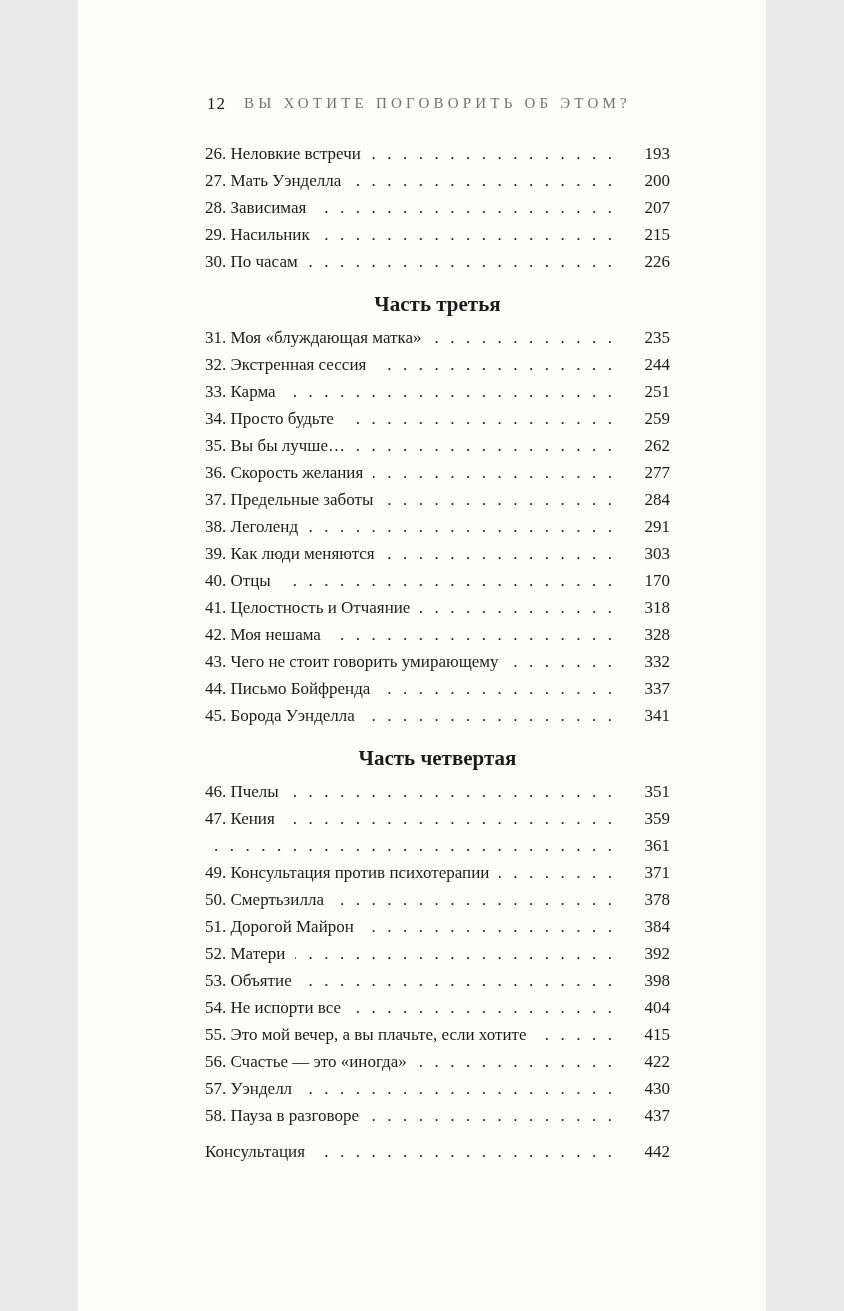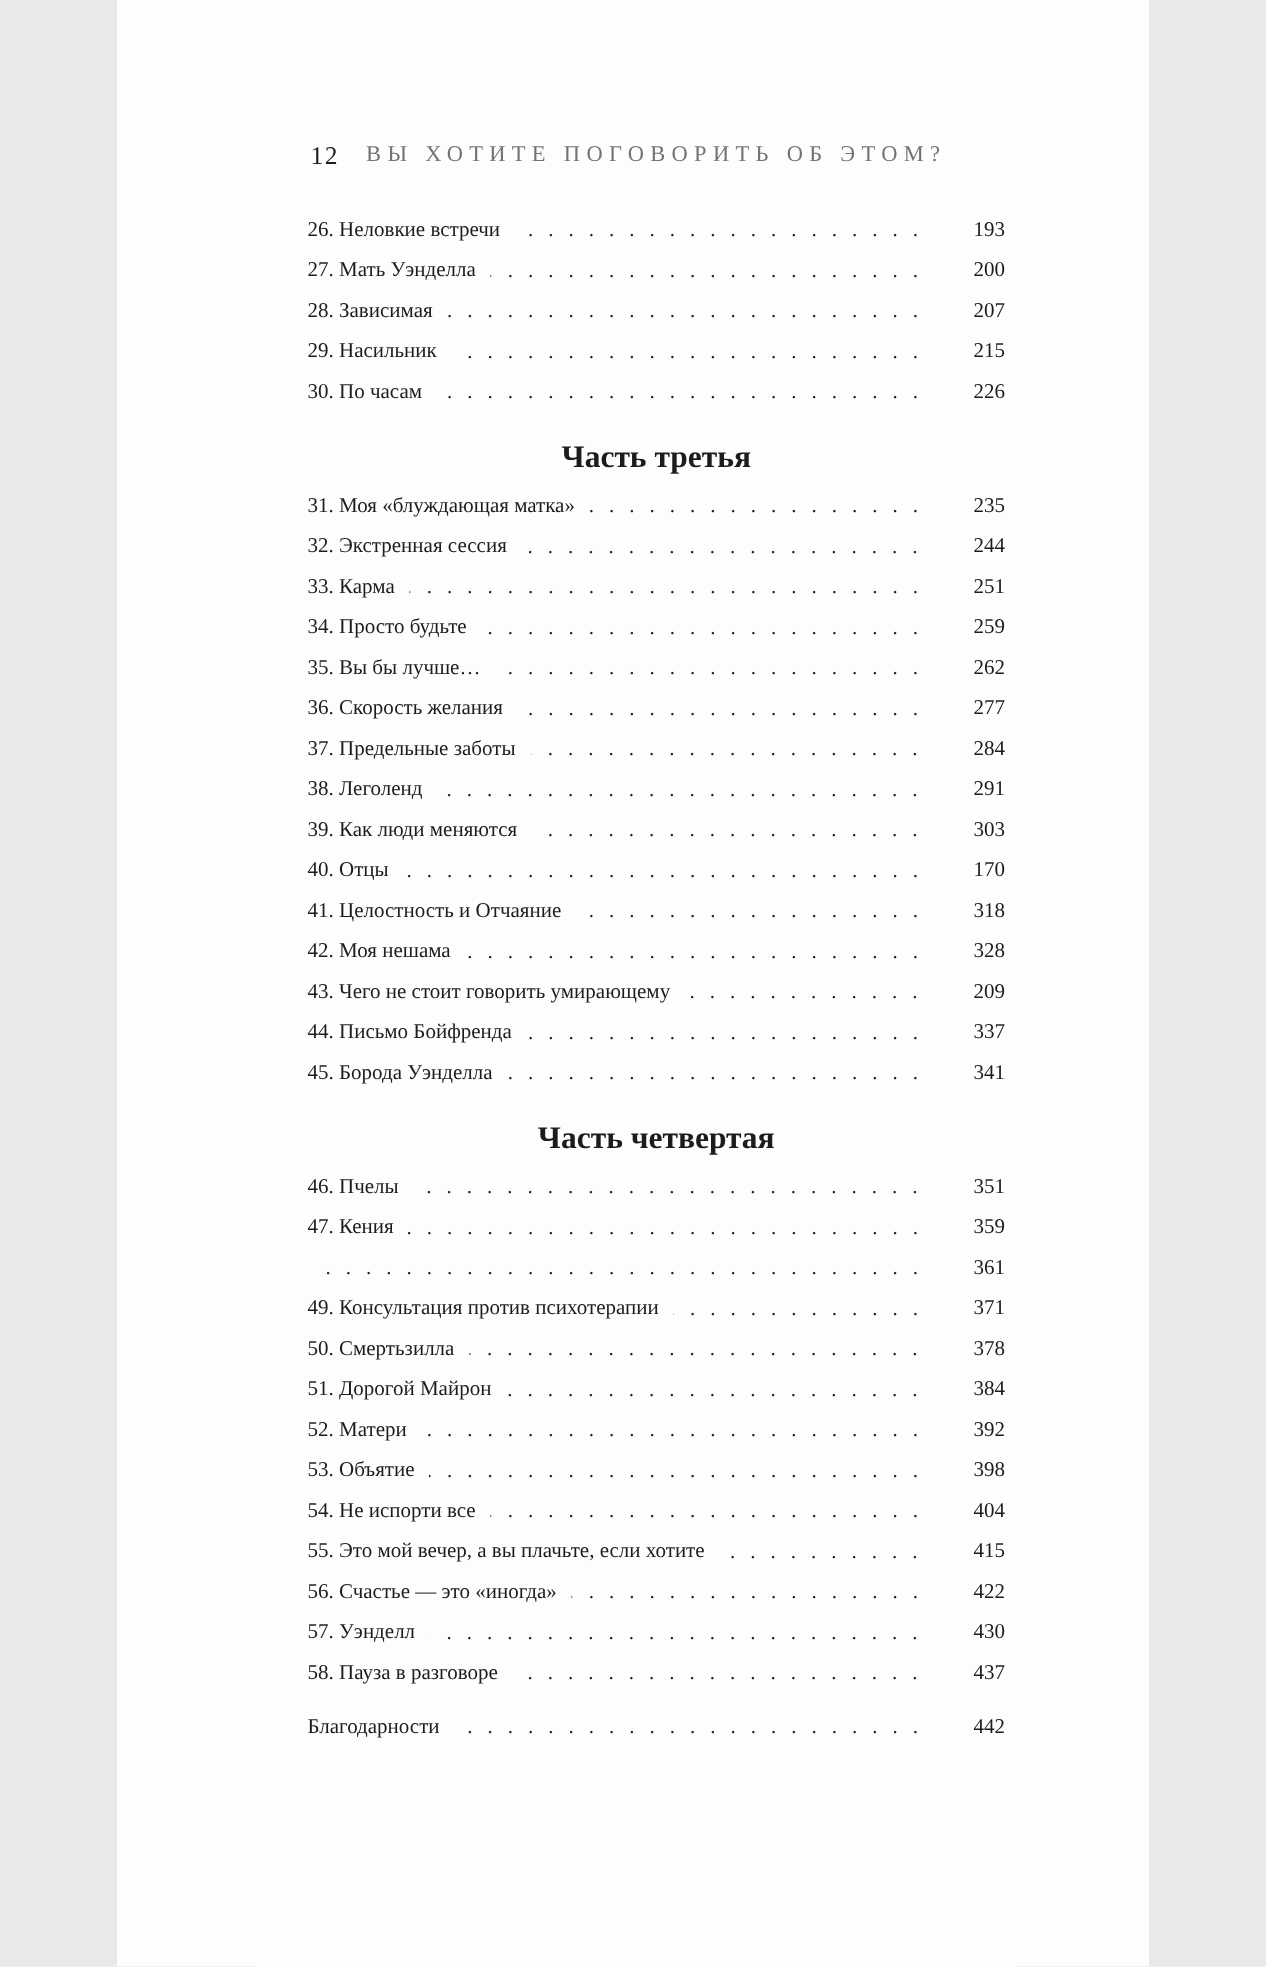--- a/index.html
+++ b/index.html
@@ -25,21 +25,21 @@
     letter-spacing:0.28em;
     color:#737373;
     padding-top:3px;
     white-space:nowrap;
   }
   .toc { margin-top:21px; }
   .toc-row {
     display:flex;
     align-items:baseline;
     line-height:27px;
-    font-size:14px;
+    font-size:17px;
   }
   .toc-row.extra-gap { margin-top:9px; }
   .entry-label { white-space:nowrap; flex:0 0 auto; }
   .leader {
     flex:1 1 auto;
     overflow:hidden;
     white-space:nowrap;
     direction:rtl;
     margin:0 17px 0 10px;
     letter-spacing:1px;
@@ -150,21 +150,21 @@
         <span class="page-ref">318</span>
       </div>
       <div class="toc-row">
         <span class="entry-label">42.&nbsp;Моя нешама</span>
         <span class="leader">.&nbsp;&nbsp;.&nbsp;&nbsp;.&nbsp;&nbsp;.&nbsp;&nbsp;.&nbsp;&nbsp;.&nbsp;&nbsp;.&nbsp;&nbsp;.&nbsp;&nbsp;.&nbsp;&nbsp;.&nbsp;&nbsp;.&nbsp;&nbsp;.&nbsp;&nbsp;.&nbsp;&nbsp;.&nbsp;&nbsp;.&nbsp;&nbsp;.&nbsp;&nbsp;.&nbsp;&nbsp;.&nbsp;&nbsp;.&nbsp;&nbsp;.&nbsp;&nbsp;.&nbsp;&nbsp;.&nbsp;&nbsp;.&nbsp;&nbsp;.&nbsp;&nbsp;.&nbsp;&nbsp;.&nbsp;&nbsp;.&nbsp;&nbsp;.&nbsp;&nbsp;.&nbsp;&nbsp;.&nbsp;&nbsp;.&nbsp;&nbsp;.&nbsp;&nbsp;.&nbsp;&nbsp;.&nbsp;&nbsp;.&nbsp;&nbsp;.&nbsp;&nbsp;.&nbsp;&nbsp;.&nbsp;&nbsp;.&nbsp;&nbsp;.&nbsp;&nbsp;.&nbsp;&nbsp;.&nbsp;&nbsp;.&nbsp;&nbsp;.&nbsp;&nbsp;.&nbsp;&nbsp;.&nbsp;&nbsp;.&nbsp;&nbsp;.&nbsp;&nbsp;.&nbsp;&nbsp;.&nbsp;&nbsp;.&nbsp;&nbsp;.&nbsp;&nbsp;.&nbsp;&nbsp;.&nbsp;&nbsp;.&nbsp;&nbsp;.&nbsp;&nbsp;.&nbsp;&nbsp;.&nbsp;&nbsp;.&nbsp;&nbsp;.&nbsp;&nbsp;.&nbsp;&nbsp;.&nbsp;&nbsp;.&nbsp;&nbsp;.&nbsp;&nbsp;.&nbsp;&nbsp;.&nbsp;&nbsp;.&nbsp;&nbsp;.&nbsp;&nbsp;.&nbsp;&nbsp;.&nbsp;&nbsp;</span>
         <span class="page-ref">328</span>
       </div>
       <div class="toc-row">
         <span class="entry-label">43.&nbsp;Чего не стоит говорить умирающему</span>
         <span class="leader">.&nbsp;&nbsp;.&nbsp;&nbsp;.&nbsp;&nbsp;.&nbsp;&nbsp;.&nbsp;&nbsp;.&nbsp;&nbsp;.&nbsp;&nbsp;.&nbsp;&nbsp;.&nbsp;&nbsp;.&nbsp;&nbsp;.&nbsp;&nbsp;.&nbsp;&nbsp;.&nbsp;&nbsp;.&nbsp;&nbsp;.&nbsp;&nbsp;.&nbsp;&nbsp;.&nbsp;&nbsp;.&nbsp;&nbsp;.&nbsp;&nbsp;.&nbsp;&nbsp;.&nbsp;&nbsp;.&nbsp;&nbsp;.&nbsp;&nbsp;.&nbsp;&nbsp;.&nbsp;&nbsp;.&nbsp;&nbsp;.&nbsp;&nbsp;.&nbsp;&nbsp;.&nbsp;&nbsp;.&nbsp;&nbsp;.&nbsp;&nbsp;.&nbsp;&nbsp;.&nbsp;&nbsp;.&nbsp;&nbsp;.&nbsp;&nbsp;.&nbsp;&nbsp;.&nbsp;&nbsp;.&nbsp;&nbsp;.&nbsp;&nbsp;.&nbsp;&nbsp;.&nbsp;&nbsp;.&nbsp;&nbsp;.&nbsp;&nbsp;.&nbsp;&nbsp;.&nbsp;&nbsp;.&nbsp;&nbsp;.&nbsp;&nbsp;.&nbsp;&nbsp;.&nbsp;&nbsp;.&nbsp;&nbsp;.&nbsp;&nbsp;.&nbsp;&nbsp;.&nbsp;&nbsp;.&nbsp;&nbsp;.&nbsp;&nbsp;.&nbsp;&nbsp;.&nbsp;&nbsp;.&nbsp;&nbsp;.&nbsp;&nbsp;.&nbsp;&nbsp;.&nbsp;&nbsp;.&nbsp;&nbsp;.&nbsp;&nbsp;.&nbsp;&nbsp;.&nbsp;&nbsp;.&nbsp;&nbsp;.&nbsp;&nbsp;.&nbsp;&nbsp;.&nbsp;&nbsp;.&nbsp;&nbsp;</span>
-        <span class="page-ref">209</span>
+        <span class="page-ref">332</span>
       </div>
       <div class="toc-row">
         <span class="entry-label">44.&nbsp;Письмо Бойфренда</span>
         <span class="leader">.&nbsp;&nbsp;.&nbsp;&nbsp;.&nbsp;&nbsp;.&nbsp;&nbsp;.&nbsp;&nbsp;.&nbsp;&nbsp;.&nbsp;&nbsp;.&nbsp;&nbsp;.&nbsp;&nbsp;.&nbsp;&nbsp;.&nbsp;&nbsp;.&nbsp;&nbsp;.&nbsp;&nbsp;.&nbsp;&nbsp;.&nbsp;&nbsp;.&nbsp;&nbsp;.&nbsp;&nbsp;.&nbsp;&nbsp;.&nbsp;&nbsp;.&nbsp;&nbsp;.&nbsp;&nbsp;.&nbsp;&nbsp;.&nbsp;&nbsp;.&nbsp;&nbsp;.&nbsp;&nbsp;.&nbsp;&nbsp;.&nbsp;&nbsp;.&nbsp;&nbsp;.&nbsp;&nbsp;.&nbsp;&nbsp;.&nbsp;&nbsp;.&nbsp;&nbsp;.&nbsp;&nbsp;.&nbsp;&nbsp;.&nbsp;&nbsp;.&nbsp;&nbsp;.&nbsp;&nbsp;.&nbsp;&nbsp;.&nbsp;&nbsp;.&nbsp;&nbsp;.&nbsp;&nbsp;.&nbsp;&nbsp;.&nbsp;&nbsp;.&nbsp;&nbsp;.&nbsp;&nbsp;.&nbsp;&nbsp;.&nbsp;&nbsp;.&nbsp;&nbsp;.&nbsp;&nbsp;.&nbsp;&nbsp;.&nbsp;&nbsp;.&nbsp;&nbsp;.&nbsp;&nbsp;.&nbsp;&nbsp;.&nbsp;&nbsp;.&nbsp;&nbsp;.&nbsp;&nbsp;.&nbsp;&nbsp;.&nbsp;&nbsp;.&nbsp;&nbsp;.&nbsp;&nbsp;.&nbsp;&nbsp;.&nbsp;&nbsp;.&nbsp;&nbsp;.&nbsp;&nbsp;.&nbsp;&nbsp;.&nbsp;&nbsp;.&nbsp;&nbsp;.&nbsp;&nbsp;.&nbsp;&nbsp;</span>
         <span class="page-ref">337</span>
       </div>
       <div class="toc-row">
         <span class="entry-label">45.&nbsp;Борода Уэнделла</span>
         <span class="leader">.&nbsp;&nbsp;.&nbsp;&nbsp;.&nbsp;&nbsp;.&nbsp;&nbsp;.&nbsp;&nbsp;.&nbsp;&nbsp;.&nbsp;&nbsp;.&nbsp;&nbsp;.&nbsp;&nbsp;.&nbsp;&nbsp;.&nbsp;&nbsp;.&nbsp;&nbsp;.&nbsp;&nbsp;.&nbsp;&nbsp;.&nbsp;&nbsp;.&nbsp;&nbsp;.&nbsp;&nbsp;.&nbsp;&nbsp;.&nbsp;&nbsp;.&nbsp;&nbsp;.&nbsp;&nbsp;.&nbsp;&nbsp;.&nbsp;&nbsp;.&nbsp;&nbsp;.&nbsp;&nbsp;.&nbsp;&nbsp;.&nbsp;&nbsp;.&nbsp;&nbsp;.&nbsp;&nbsp;.&nbsp;&nbsp;.&nbsp;&nbsp;.&nbsp;&nbsp;.&nbsp;&nbsp;.&nbsp;&nbsp;.&nbsp;&nbsp;.&nbsp;&nbsp;.&nbsp;&nbsp;.&nbsp;&nbsp;.&nbsp;&nbsp;.&nbsp;&nbsp;.&nbsp;&nbsp;.&nbsp;&nbsp;.&nbsp;&nbsp;.&nbsp;&nbsp;.&nbsp;&nbsp;.&nbsp;&nbsp;.&nbsp;&nbsp;.&nbsp;&nbsp;.&nbsp;&nbsp;.&nbsp;&nbsp;.&nbsp;&nbsp;.&nbsp;&nbsp;.&nbsp;&nbsp;.&nbsp;&nbsp;.&nbsp;&nbsp;.&nbsp;&nbsp;.&nbsp;&nbsp;.&nbsp;&nbsp;.&nbsp;&nbsp;.&nbsp;&nbsp;.&nbsp;&nbsp;.&nbsp;&nbsp;.&nbsp;&nbsp;.&nbsp;&nbsp;.&nbsp;&nbsp;.&nbsp;&nbsp;.&nbsp;&nbsp;.&nbsp;&nbsp;.&nbsp;&nbsp;.&nbsp;&nbsp;</span>
         <span class="page-ref">341</span>
@@ -228,18 +228,18 @@
         <span class="entry-label">57.&nbsp;Уэнделл</span>
         <span class="leader">.&nbsp;&nbsp;.&nbsp;&nbsp;.&nbsp;&nbsp;.&nbsp;&nbsp;.&nbsp;&nbsp;.&nbsp;&nbsp;.&nbsp;&nbsp;.&nbsp;&nbsp;.&nbsp;&nbsp;.&nbsp;&nbsp;.&nbsp;&nbsp;.&nbsp;&nbsp;.&nbsp;&nbsp;.&nbsp;&nbsp;.&nbsp;&nbsp;.&nbsp;&nbsp;.&nbsp;&nbsp;.&nbsp;&nbsp;.&nbsp;&nbsp;.&nbsp;&nbsp;.&nbsp;&nbsp;.&nbsp;&nbsp;.&nbsp;&nbsp;.&nbsp;&nbsp;.&nbsp;&nbsp;.&nbsp;&nbsp;.&nbsp;&nbsp;.&nbsp;&nbsp;.&nbsp;&nbsp;.&nbsp;&nbsp;.&nbsp;&nbsp;.&nbsp;&nbsp;.&nbsp;&nbsp;.&nbsp;&nbsp;.&nbsp;&nbsp;.&nbsp;&nbsp;.&nbsp;&nbsp;.&nbsp;&nbsp;.&nbsp;&nbsp;.&nbsp;&nbsp;.&nbsp;&nbsp;.&nbsp;&nbsp;.&nbsp;&nbsp;.&nbsp;&nbsp;.&nbsp;&nbsp;.&nbsp;&nbsp;.&nbsp;&nbsp;.&nbsp;&nbsp;.&nbsp;&nbsp;.&nbsp;&nbsp;.&nbsp;&nbsp;.&nbsp;&nbsp;.&nbsp;&nbsp;.&nbsp;&nbsp;.&nbsp;&nbsp;.&nbsp;&nbsp;.&nbsp;&nbsp;.&nbsp;&nbsp;.&nbsp;&nbsp;.&nbsp;&nbsp;.&nbsp;&nbsp;.&nbsp;&nbsp;.&nbsp;&nbsp;.&nbsp;&nbsp;.&nbsp;&nbsp;.&nbsp;&nbsp;.&nbsp;&nbsp;.&nbsp;&nbsp;.&nbsp;&nbsp;.&nbsp;&nbsp;</span>
         <span class="page-ref">430</span>
       </div>
       <div class="toc-row">
         <span class="entry-label">58.&nbsp;Пауза в разговоре</span>
         <span class="leader">.&nbsp;&nbsp;.&nbsp;&nbsp;.&nbsp;&nbsp;.&nbsp;&nbsp;.&nbsp;&nbsp;.&nbsp;&nbsp;.&nbsp;&nbsp;.&nbsp;&nbsp;.&nbsp;&nbsp;.&nbsp;&nbsp;.&nbsp;&nbsp;.&nbsp;&nbsp;.&nbsp;&nbsp;.&nbsp;&nbsp;.&nbsp;&nbsp;.&nbsp;&nbsp;.&nbsp;&nbsp;.&nbsp;&nbsp;.&nbsp;&nbsp;.&nbsp;&nbsp;.&nbsp;&nbsp;.&nbsp;&nbsp;.&nbsp;&nbsp;.&nbsp;&nbsp;.&nbsp;&nbsp;.&nbsp;&nbsp;.&nbsp;&nbsp;.&nbsp;&nbsp;.&nbsp;&nbsp;.&nbsp;&nbsp;.&nbsp;&nbsp;.&nbsp;&nbsp;.&nbsp;&nbsp;.&nbsp;&nbsp;.&nbsp;&nbsp;.&nbsp;&nbsp;.&nbsp;&nbsp;.&nbsp;&nbsp;.&nbsp;&nbsp;.&nbsp;&nbsp;.&nbsp;&nbsp;.&nbsp;&nbsp;.&nbsp;&nbsp;.&nbsp;&nbsp;.&nbsp;&nbsp;.&nbsp;&nbsp;.&nbsp;&nbsp;.&nbsp;&nbsp;.&nbsp;&nbsp;.&nbsp;&nbsp;.&nbsp;&nbsp;.&nbsp;&nbsp;.&nbsp;&nbsp;.&nbsp;&nbsp;.&nbsp;&nbsp;.&nbsp;&nbsp;.&nbsp;&nbsp;.&nbsp;&nbsp;.&nbsp;&nbsp;.&nbsp;&nbsp;.&nbsp;&nbsp;.&nbsp;&nbsp;.&nbsp;&nbsp;.&nbsp;&nbsp;.&nbsp;&nbsp;.&nbsp;&nbsp;.&nbsp;&nbsp;.&nbsp;&nbsp;.&nbsp;&nbsp;.&nbsp;&nbsp;</span>
         <span class="page-ref">437</span>
       </div>
       <div class="toc-row extra-gap">
-        <span class="entry-label">Благодарности</span>
+        <span class="entry-label">Консультация</span>
         <span class="leader">.&nbsp;&nbsp;.&nbsp;&nbsp;.&nbsp;&nbsp;.&nbsp;&nbsp;.&nbsp;&nbsp;.&nbsp;&nbsp;.&nbsp;&nbsp;.&nbsp;&nbsp;.&nbsp;&nbsp;.&nbsp;&nbsp;.&nbsp;&nbsp;.&nbsp;&nbsp;.&nbsp;&nbsp;.&nbsp;&nbsp;.&nbsp;&nbsp;.&nbsp;&nbsp;.&nbsp;&nbsp;.&nbsp;&nbsp;.&nbsp;&nbsp;.&nbsp;&nbsp;.&nbsp;&nbsp;.&nbsp;&nbsp;.&nbsp;&nbsp;.&nbsp;&nbsp;.&nbsp;&nbsp;.&nbsp;&nbsp;.&nbsp;&nbsp;.&nbsp;&nbsp;.&nbsp;&nbsp;.&nbsp;&nbsp;.&nbsp;&nbsp;.&nbsp;&nbsp;.&nbsp;&nbsp;.&nbsp;&nbsp;.&nbsp;&nbsp;.&nbsp;&nbsp;.&nbsp;&nbsp;.&nbsp;&nbsp;.&nbsp;&nbsp;.&nbsp;&nbsp;.&nbsp;&nbsp;.&nbsp;&nbsp;.&nbsp;&nbsp;.&nbsp;&nbsp;.&nbsp;&nbsp;.&nbsp;&nbsp;.&nbsp;&nbsp;.&nbsp;&nbsp;.&nbsp;&nbsp;.&nbsp;&nbsp;.&nbsp;&nbsp;.&nbsp;&nbsp;.&nbsp;&nbsp;.&nbsp;&nbsp;.&nbsp;&nbsp;.&nbsp;&nbsp;.&nbsp;&nbsp;.&nbsp;&nbsp;.&nbsp;&nbsp;.&nbsp;&nbsp;.&nbsp;&nbsp;.&nbsp;&nbsp;.&nbsp;&nbsp;.&nbsp;&nbsp;.&nbsp;&nbsp;.&nbsp;&nbsp;.&nbsp;&nbsp;.&nbsp;&nbsp;.&nbsp;&nbsp;.&nbsp;&nbsp;</span>
         <span class="page-ref">442</span>
       </div>
     </div>
 </div>
 
 </body></html>

